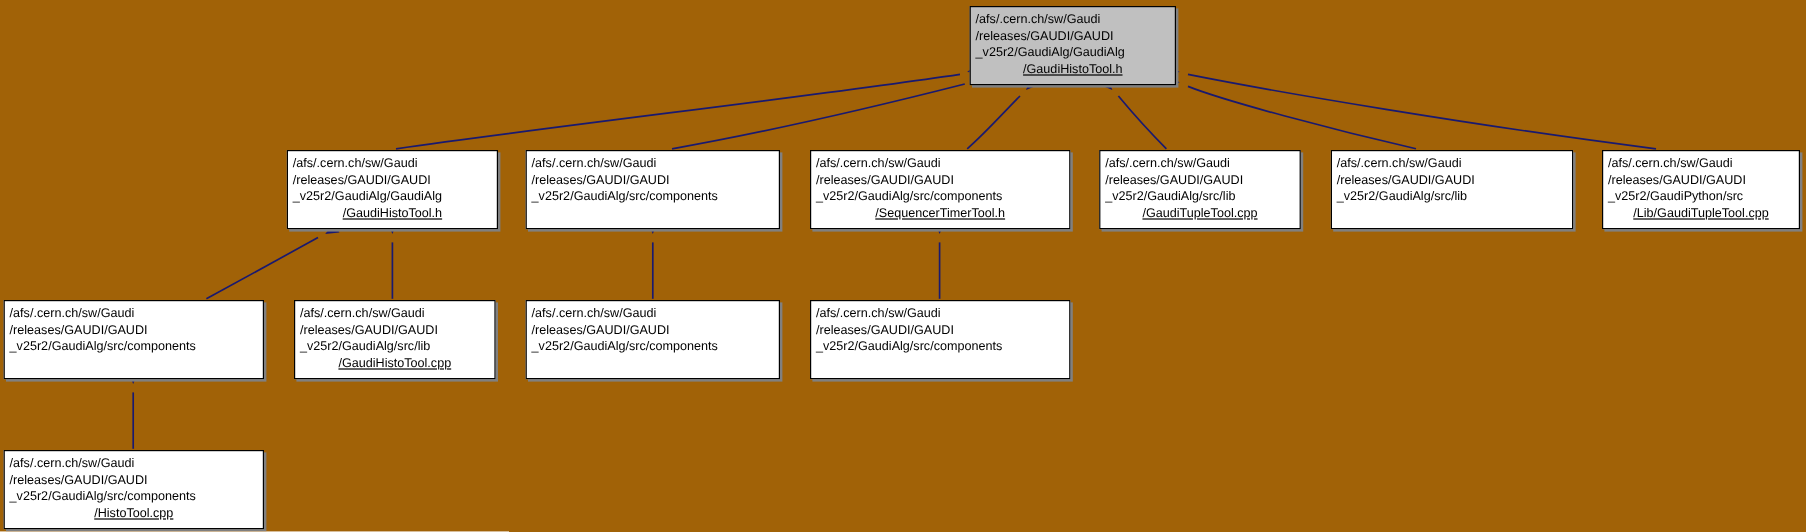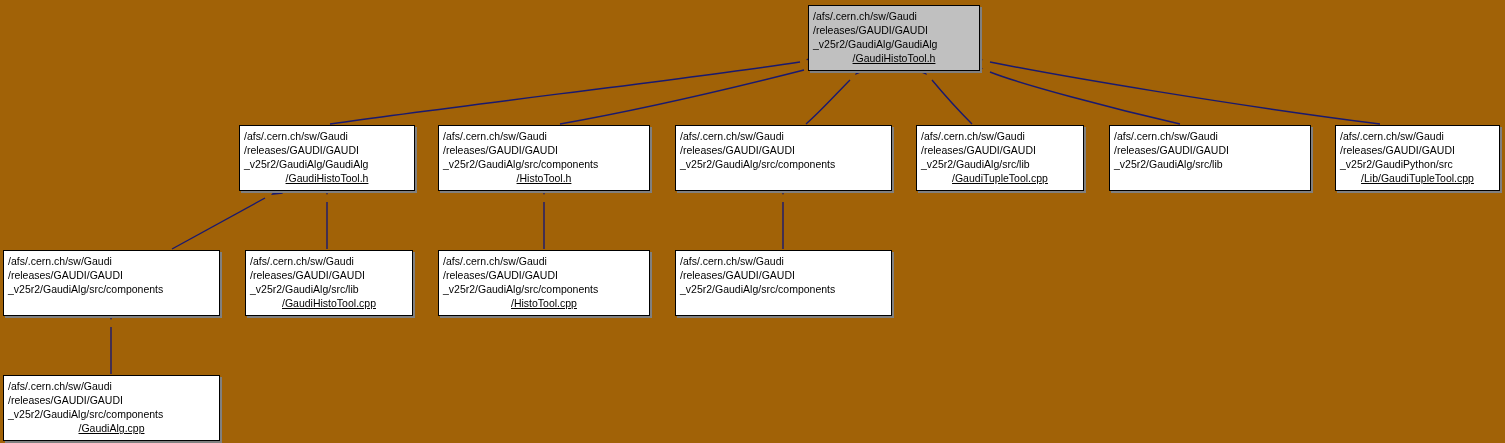--- a/index.html
+++ b/index.html
@@ -114,26 +114,26 @@
       <div class="node" style="left: 239px; top: 125px; width: 176px; height: 66px;">
         <span class="ln l">/afs/.cern.ch/sw/Gaudi</span>
         <span class="ln l">/releases/GAUDI/GAUDI</span>
         <span class="ln l">_v25r2/GaudiAlg/GaudiAlg</span>
         <span class="ln c">/GaudiHistoTool.h</span>
       </div>
       <div class="node" style="left: 438px; top: 125px; width: 212px; height: 66px;">
         <span class="ln l">/afs/.cern.ch/sw/Gaudi</span>
         <span class="ln l">/releases/GAUDI/GAUDI</span>
         <span class="ln l">_v25r2/GaudiAlg/src/components</span>
-        <span class="ln c">/HistoTool.h</span>
       </div>
       <div class="node" style="left: 675px; top: 125px; width: 217px; height: 66px;">
         <span class="ln l">/afs/.cern.ch/sw/Gaudi</span>
         <span class="ln l">/releases/GAUDI/GAUDI</span>
         <span class="ln l">_v25r2/GaudiAlg/src/components</span>
+        <span class="ln c">/SequencerTimerTool.h</span>
       </div>
       <div class="node" style="left: 916px; top: 125px; width: 168px; height: 66px;">
         <span class="ln l">/afs/.cern.ch/sw/Gaudi</span>
         <span class="ln l">/releases/GAUDI/GAUDI</span>
         <span class="ln l">_v25r2/GaudiAlg/src/lib</span>
         <span class="ln c">/GaudiTupleTool.cpp</span>
       </div>
       <div class="node" style="left: 1109px; top: 125px; width: 202px; height: 66px;">
         <span class="ln l">/afs/.cern.ch/sw/Gaudi</span>
         <span class="ln l">/releases/GAUDI/GAUDI</span>
@@ -153,28 +153,27 @@
       <div class="node" style="left: 245px; top: 250px; width: 168px; height: 66px;">
         <span class="ln l">/afs/.cern.ch/sw/Gaudi</span>
         <span class="ln l">/releases/GAUDI/GAUDI</span>
         <span class="ln l">_v25r2/GaudiAlg/src/lib</span>
         <span class="ln c">/GaudiHistoTool.cpp</span>
       </div>
       <div class="node" style="left: 438px; top: 250px; width: 212px; height: 66px;">
         <span class="ln l">/afs/.cern.ch/sw/Gaudi</span>
         <span class="ln l">/releases/GAUDI/GAUDI</span>
         <span class="ln l">_v25r2/GaudiAlg/src/components</span>
-        <span class="ln c">/HistoTool.cpp</span>
       </div>
       <div class="node" style="left: 675px; top: 250px; width: 217px; height: 66px;">
         <span class="ln l">/afs/.cern.ch/sw/Gaudi</span>
         <span class="ln l">/releases/GAUDI/GAUDI</span>
         <span class="ln l">_v25r2/GaudiAlg/src/components</span>
       </div>
       <div class="node" style="left: 3px; top: 375px; width: 217px; height: 66px;">
         <span class="ln l">/afs/.cern.ch/sw/Gaudi</span>
         <span class="ln l">/releases/GAUDI/GAUDI</span>
         <span class="ln l">_v25r2/GaudiAlg/src/components</span>
-        <span class="ln c">/GaudiAlg.cpp</span>
+        <span class="ln c">/HistoTool.cpp</span>
       </div>
     </div>
 
 </div>
 
 </body></html>

